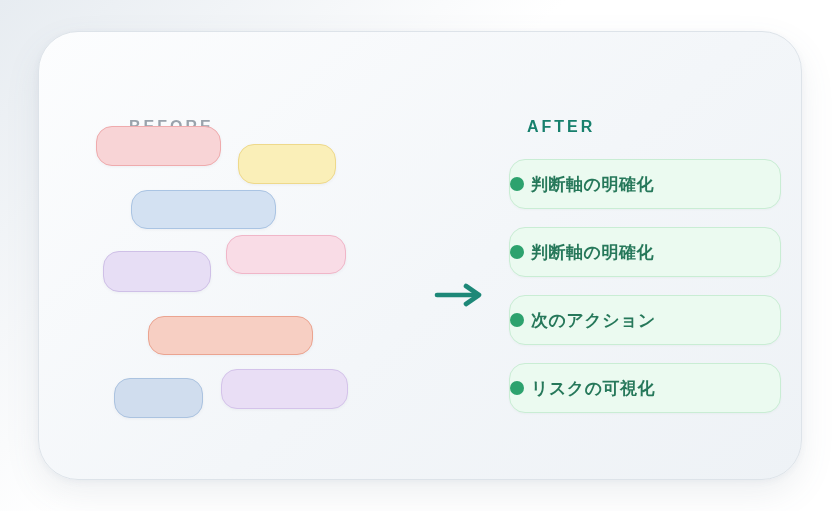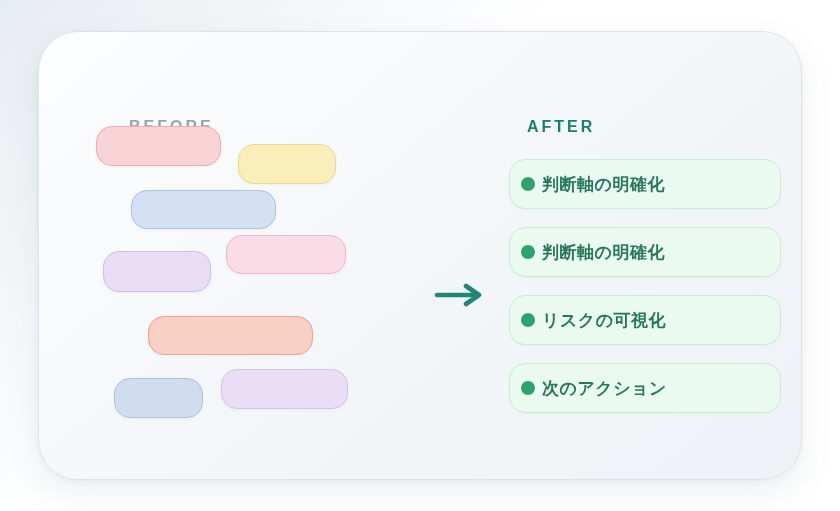--- a/index.html
+++ b/index.html
@@ -49,21 +49,20 @@
     flex-direction: column;
     gap: 18px;
   }
   .after-item {
     height: 50px;
     border-radius: 16px;
     background: var(--item-bg, #ebfaf0);
     border: 1.5px solid var(--item-border, #c9edd4);
     display: flex;
     align-items: center;
-    padding-left: 11px;
     gap: 7px;
     box-shadow: 0 1px 2px rgba(100,140,110,0.05);
   }
   .after-item .bullet {
     width: 14px; height: 14px;
     border-radius: 50%;
     background: var(--bullet-color, #2da26e);
     flex: 0 0 auto;
   }
   .after-item .item-label {
@@ -106,22 +105,22 @@
         <div class="after-item">
           <span class="bullet"></span>
           <span class="item-label">判断軸の明確化</span>
         </div>
         <div class="after-item">
           <span class="bullet"></span>
           <span class="item-label">判断軸の明確化</span>
         </div>
         <div class="after-item">
           <span class="bullet"></span>
-          <span class="item-label">リスクの可視化</span>
+          <span class="item-label">次のアクション</span>
         </div>
         <div class="after-item">
           <span class="bullet"></span>
-          <span class="item-label">次のアクション</span>
+          <span class="item-label">リスクの可視化</span>
         </div>
       </div>
 
   </div>
 </div>
 
 </body></html>

